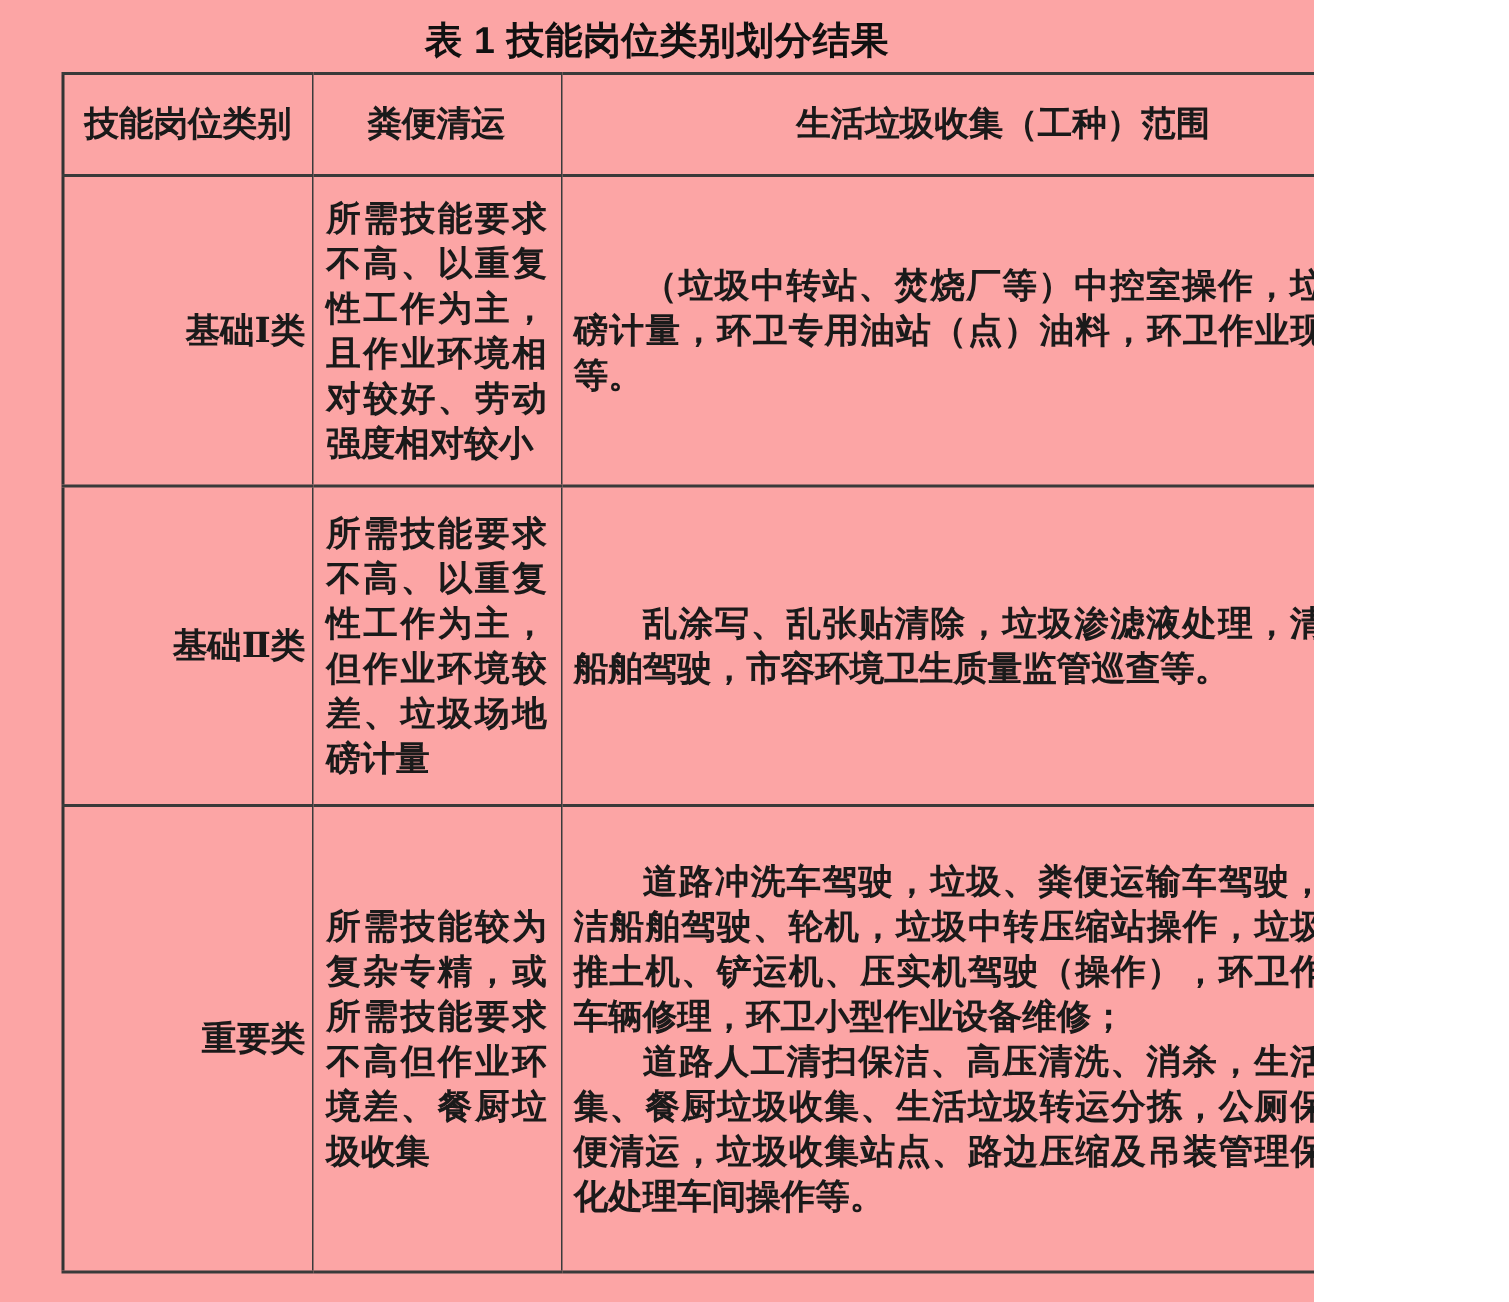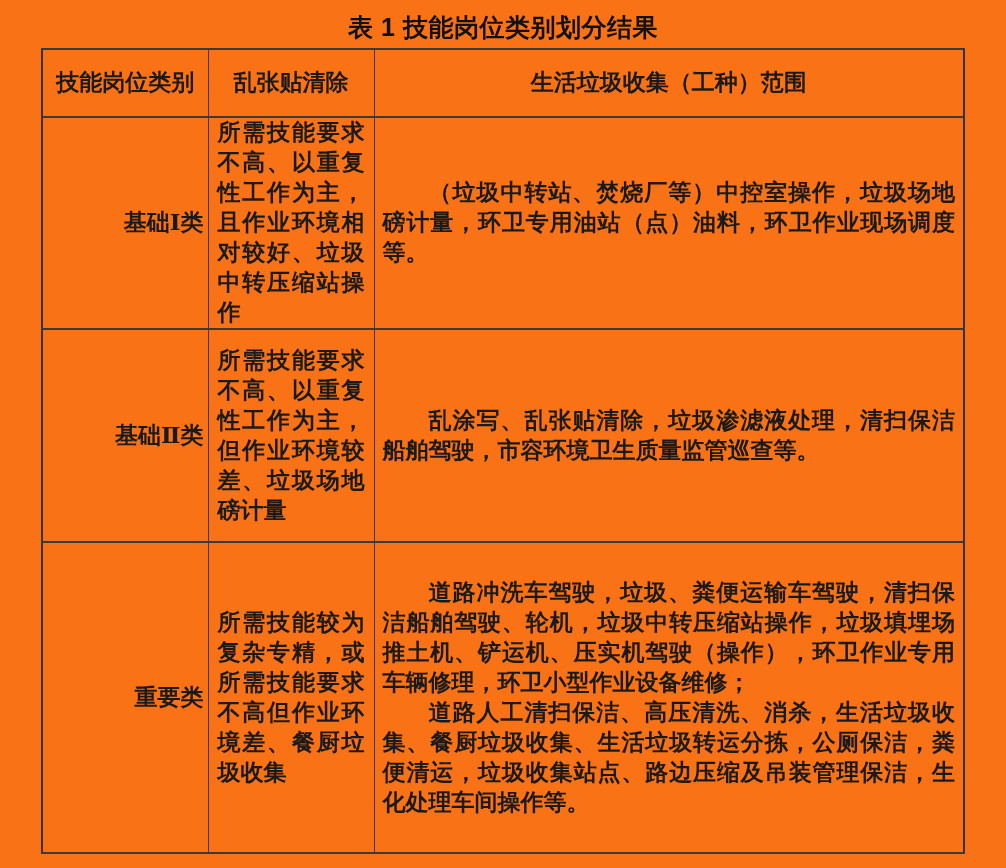--- a/index.html
+++ b/index.html
@@ -2,23 +2,23 @@
 <html lang="zh"><head>
 <meta charset="utf-8">
 <style>
   html, body {
     margin: 0;
     padding: 0;
     background: #ffffff;
   }
   .page {
     position: relative;
-    width: 1006px;
+    width: 876px;
     height: 868px;
-    background: #f97316;
+    background: #fca5a5;
     color: #1a1a1a;
     font-family: "Liberation Serif", "DejaVu Serif", serif;
     overflow: hidden;
     box-sizing: border-box;
     padding-top: 12px;
   }
   .caption {
     text-align: center;
     font-family: "Liberation Sans", "DejaVu Sans", sans-serif;
     font-weight: 700;
@@ -82,28 +82,28 @@
 
   <table class="doc-table">
     <colgroup>
       <col class="c1">
         <col class="c2">
         <col class="c3">
     </colgroup>
     <thead>
       <tr>
         <th>技能岗位类别</th>
-        <th>乱张贴清除</th>
+        <th>粪便清运</th>
         <th>生活垃圾收集（工种）范围</th>
       </tr>
     </thead>
     <tbody>
       <tr class="row-0">
         <td class="cell-category">基础Ⅰ类</td>
-        <td class="cell-criteria">所需技能要求不高、以重复性工作为主，且作业环境相对较好、垃圾中转压缩站操作</td>
+        <td class="cell-criteria">所需技能要求不高、以重复性工作为主，且作业环境相对较好、劳动强度相对较小</td>
         <td class="cell-scope">
           <p>（垃圾中转站、焚烧厂等）中控室操作，垃圾场地磅计量，环卫专用油站（点）油料，环卫作业现场调度等。</p>
         </td>
       </tr>
       <tr class="row-1">
         <td class="cell-category">基础Ⅱ类</td>
         <td class="cell-criteria">所需技能要求不高、以重复性工作为主，但作业环境较差、垃圾场地磅计量</td>
         <td class="cell-scope">
           <p>乱涂写、乱张贴清除，垃圾渗滤液处理，清扫保洁船舶驾驶，市容环境卫生质量监管巡查等。</p>
         </td>

